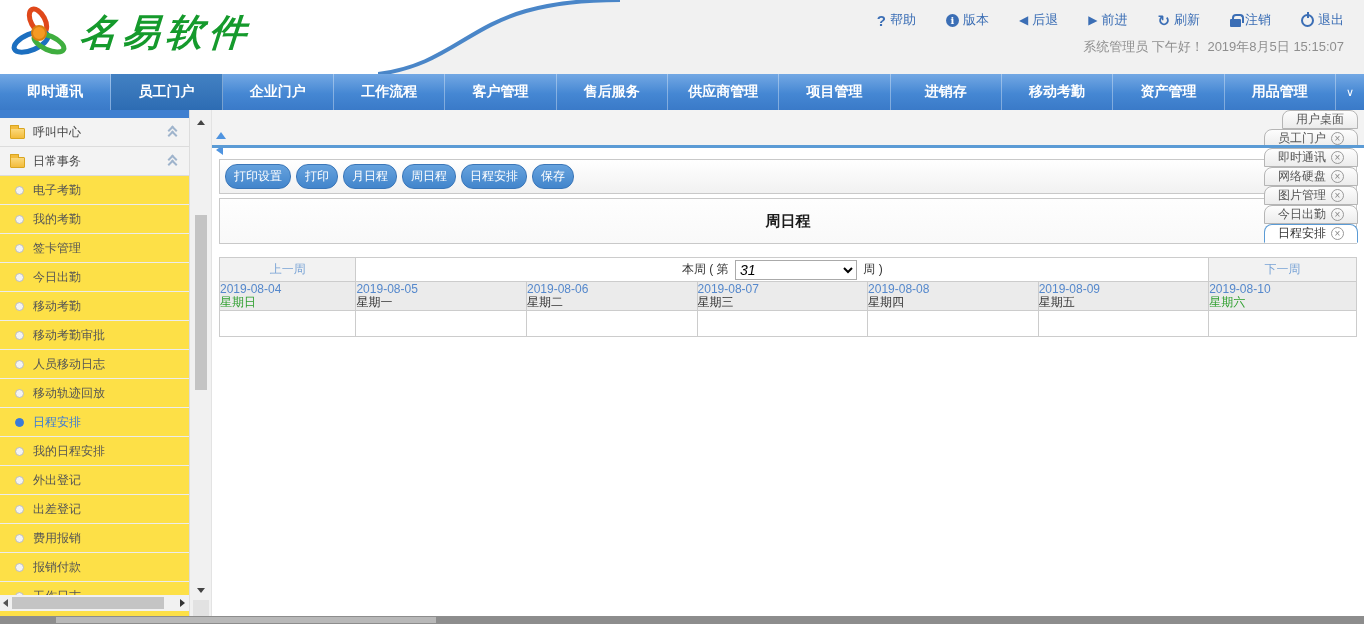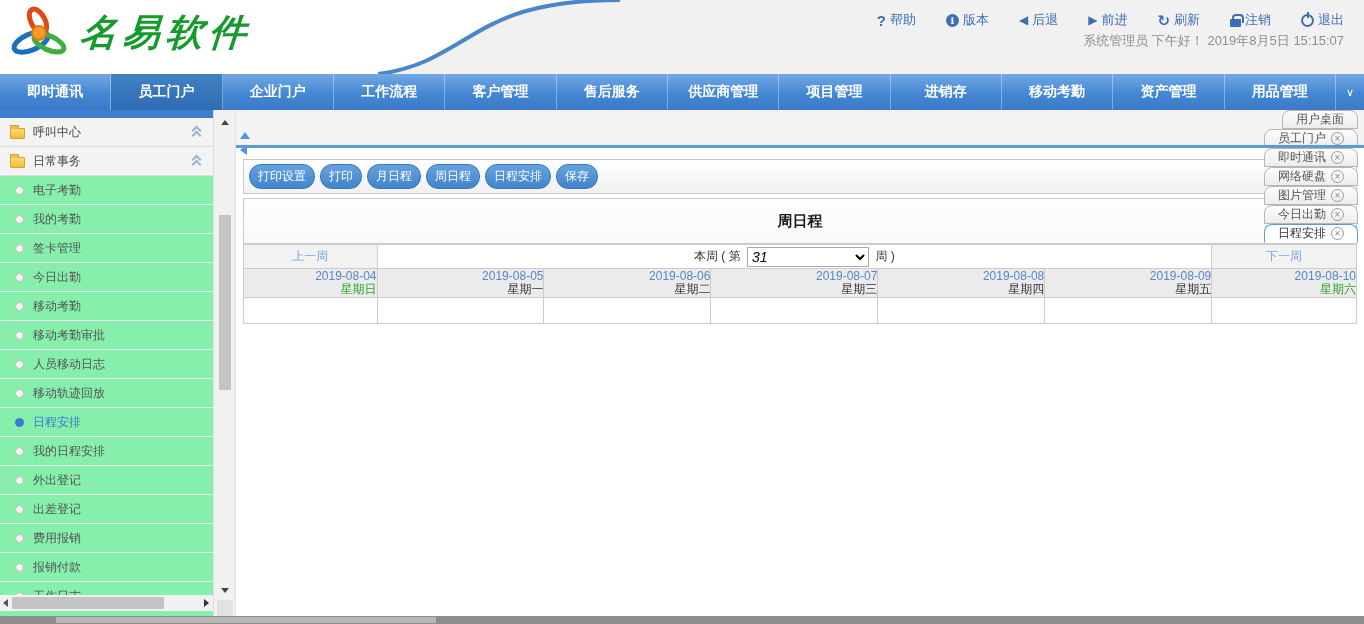--- a/index.html
+++ b/index.html
@@ -19,37 +19,37 @@
   .ic-help { font-weight:bold; font-size:15px; }
   .ic-info { display:inline-block; width:13px; height:13px; border-radius:50%; background:#3b6eb5; color:#fff;
              font-family:"DejaVu Serif",serif; font-weight:bold; font-size:10px; line-height:13px; text-align:center; }
   .ic-tri { font-size:12px; }
   .ic-refresh { font-weight:bold; font-size:15px; line-height:13px; }
   .ic-lock { position:relative; display:inline-block; width:11px; height:8px; background:#3b6eb5; border-radius:1px; margin-top:5px; }
   .ic-lock::before { content:""; position:absolute; left:1.5px; top:-5px; width:8px; height:7px;
                      border:2px solid #3b6eb5; border-bottom:none; border-radius:4px 4px 0 0; }
   .ic-power { position:relative; display:inline-block; width:13px; height:13px; border:2px solid #3b6eb5; border-radius:50%; }
   .ic-power::before { content:""; position:absolute; left:3.5px; top:-4px; width:2px; height:6px; background:#3b6eb5; }
-  .status-line { position:absolute; top:32px; right:20px; color:#8f8f8f; font-size:13px; z-index:6; }
+  .status-line { position:absolute; top:38px; right:20px; color:#8f8f8f; font-size:13px; z-index:6; }
 
   
   .nav { position:absolute; top:74px; left:0; right:0; height:36px; display:flex; z-index:4;
          background:linear-gradient(#73a8e4,#4587d3 55%,#3a7ac8); }
   .nav-item { flex:1; display:flex; align-items:center; justify-content:center; color:#fff; font-size:14px;
               font-weight:bold; cursor:pointer; border-right:1px solid rgba(255,255,255,.35); white-space:nowrap; }
   .nav-item:last-of-type { border-right:none; }
   .nav-item.active { margin-top:-12px; padding-top:12px; border-radius:6px 6px 0 0;
                      background:linear-gradient(#4a88c8,#2d6cb3); }
   .nav-more { flex:0 0 28px; display:flex; align-items:center; justify-content:center; color:#fff; font-size:11px; cursor:pointer; }
 
   
   .main-row { position:absolute; top:110px; left:0; right:0; bottom:8px; display:flex; }
 
   
-  .sidebar { position:relative; width:214px; background:#86efac; border-right:1px solid #ddd; overflow:hidden; }
+  .sidebar { position:relative; width:190px; background:#fde047; border-right:1px solid #ddd; overflow:hidden; }
   .sidebar-strip { height:8px; background:#3f7fd0; }
   .side-group { height:29px; background:#f3f3f3; border-bottom:1px solid #dcdcdc; display:flex; align-items:center;
                 padding:0 10px; gap:8px; color:#444; cursor:pointer; }
   .side-group .grow { flex:1; }
   .folder { position:relative; width:15px; height:11px; background:linear-gradient(#fbd97c,#f3bc3c);
             border:1px solid #d9a520; border-radius:1px; margin-top:2px; }
   .folder::before { content:""; position:absolute; left:-1px; top:-4px; width:7px; height:3px;
                     background:#f3bc3c; border:1px solid #d9a520; border-bottom:none; border-radius:1px 1px 0 0; }
   .chev2 { position:relative; width:11px; height:10px; }
   .chev2 i { position:absolute; left:1px; width:7px; height:7px; border-left:2px solid #9fb4cc; border-top:2px solid #9fb4cc;
@@ -89,26 +89,26 @@
   .tab-line { height:3px; background:#5b9bd5; position:relative; z-index:1; }
 
   .content { padding:11px 7px 0 7px; }
   .toolbar-panel { border:1px solid #c9c9c9; background:linear-gradient(#ffffff,#f1f1f1); padding:4px 5px; display:flex; gap:5px; }
   .tb-btn { background:linear-gradient(#66a2dd,#4285cc); border:1px solid #3a76b8; border-radius:12px;
             color:#fff; font-size:12px; padding:3px 8px; cursor:pointer; white-space:nowrap; }
   .title-panel { border:1px solid #c9c9c9; margin-top:4px; height:46px; display:flex; align-items:center;
                  justify-content:center; background:linear-gradient(#fefefe,#f9f9f9); }
   .sched-title { font-size:15px; font-weight:bold; color:#1a1a1a; }
 
-  table.week { width:100%; border-collapse:collapse; table-layout:fixed; }
+  table.week { width:100%; margin-top:13px; border-collapse:collapse; table-layout:fixed; }
   table.week td { border:1px solid #ccc; font-size:12px; }
   .wn-side { background:#f2f2f2; text-align:center; height:24px; color:#7aa4d6; cursor:pointer; }
   .wn-mid { text-align:center; height:24px; background:#fff; color:#333; }
   .wn-mid select { width:122px; height:20px; font-size:14px; border:1px solid #aaa; background:#fff; vertical-align:middle; margin:0 3px;font-style:italic; }
-  .day-head { background:#ebebeb; text-align:right; height:28px; padding:1px 0; line-height:13px; }
+  .day-head { background:#ebebeb; text-align:left; height:28px; padding:1px 0; line-height:13px; }
   .d-date { color:#5588cc; }
   .d-wd { color:#333; }
   .d-wd.weekend { color:#2fa02f; }
   .slot-row td { height:26px; background:#fff; cursor:pointer; }
 
   
   .bottom-scroll { position:absolute; left:0; right:0; bottom:0; height:8px; background:#8d8d8d; }
   .bottom-scroll .thumb { position:absolute; left:56px; top:1px; width:380px; height:6px; background:#b8b8b8; }
 </style>
 </head>

